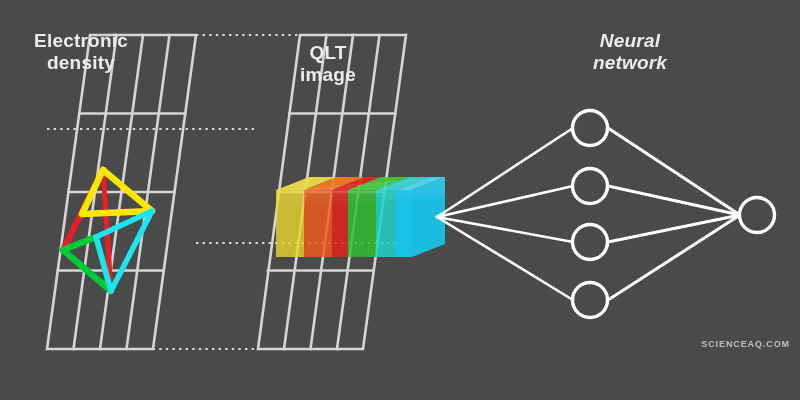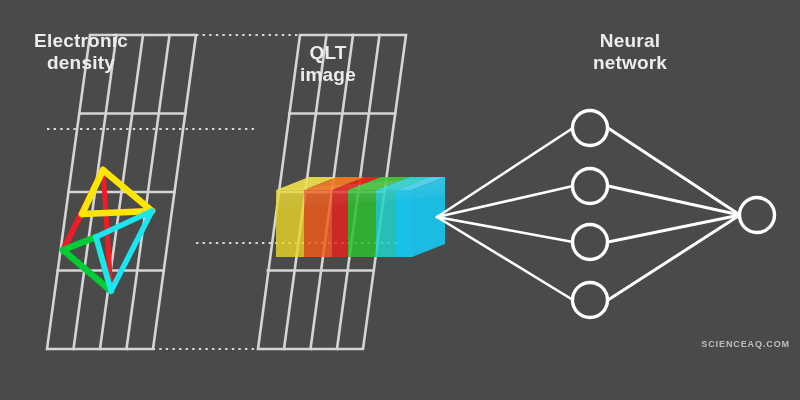--- a/index.html
+++ b/index.html
@@ -23,21 +23,21 @@
     font-size: 19px;
     font-weight: 700;
     line-height: 1.18;
     text-align: center;
     letter-spacing: 0.2px;
     white-space: pre-line;
     pointer-events: none;
   }
   #label-electronic-density { left: 6px;  top: 30px;  width: 150px; }
   #label-qlt-image        { left: 268px; top: 42px;  width: 120px; }
-  #label-neural-network   { left: 545px; top: 30px;  width: 170px; }
+  #label-neural-network   { left: 545px; top: 30px;  width: 170px; font-style: italic; }
   #watermark {
     position: absolute;
     right: 10px;
     bottom: 7px;
     color: #d9cfcf;
     opacity: .85;
     font-family: "Liberation Sans", sans-serif;
     font-size: 9px;
     letter-spacing: .9px;
     font-weight: 700;

